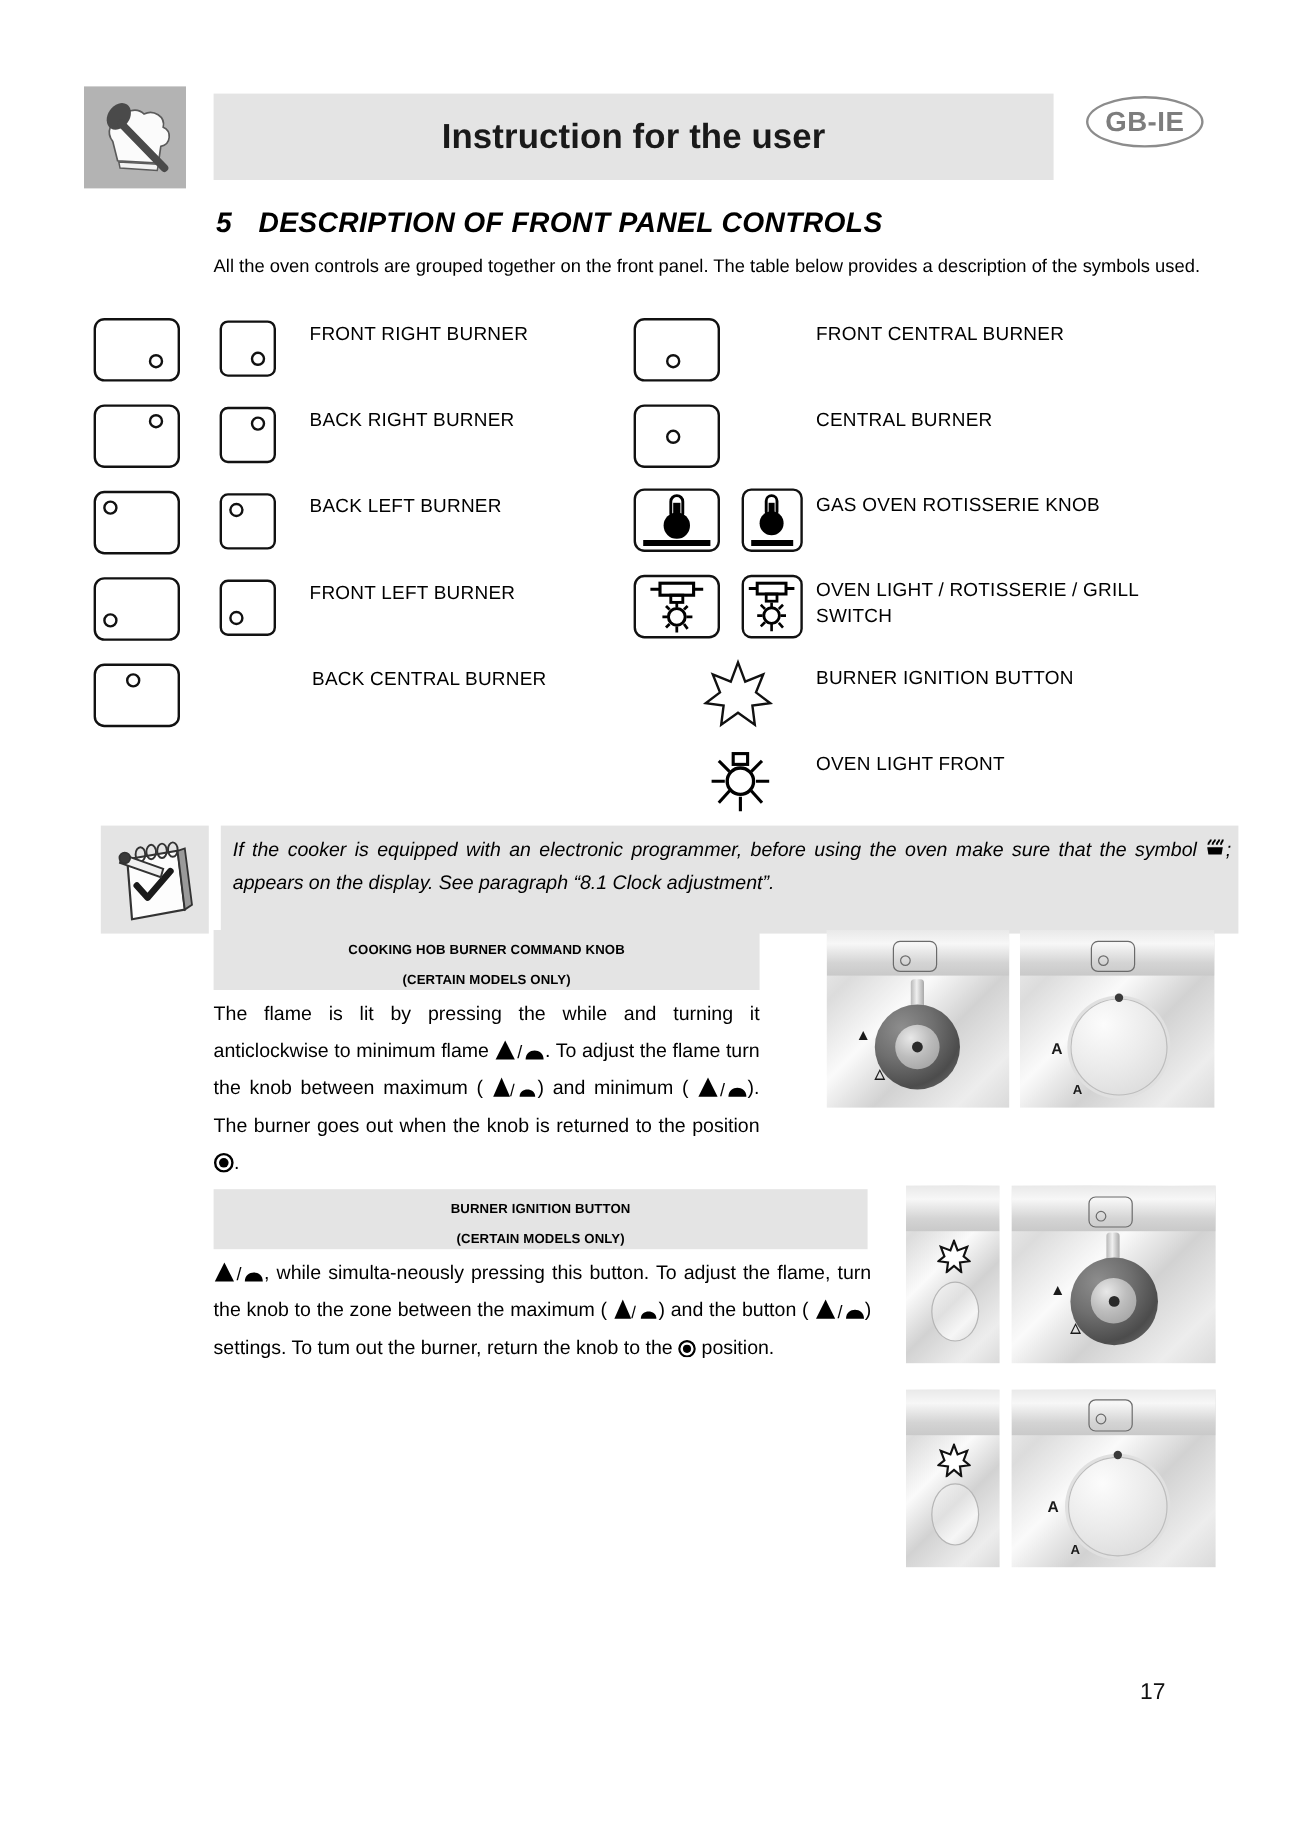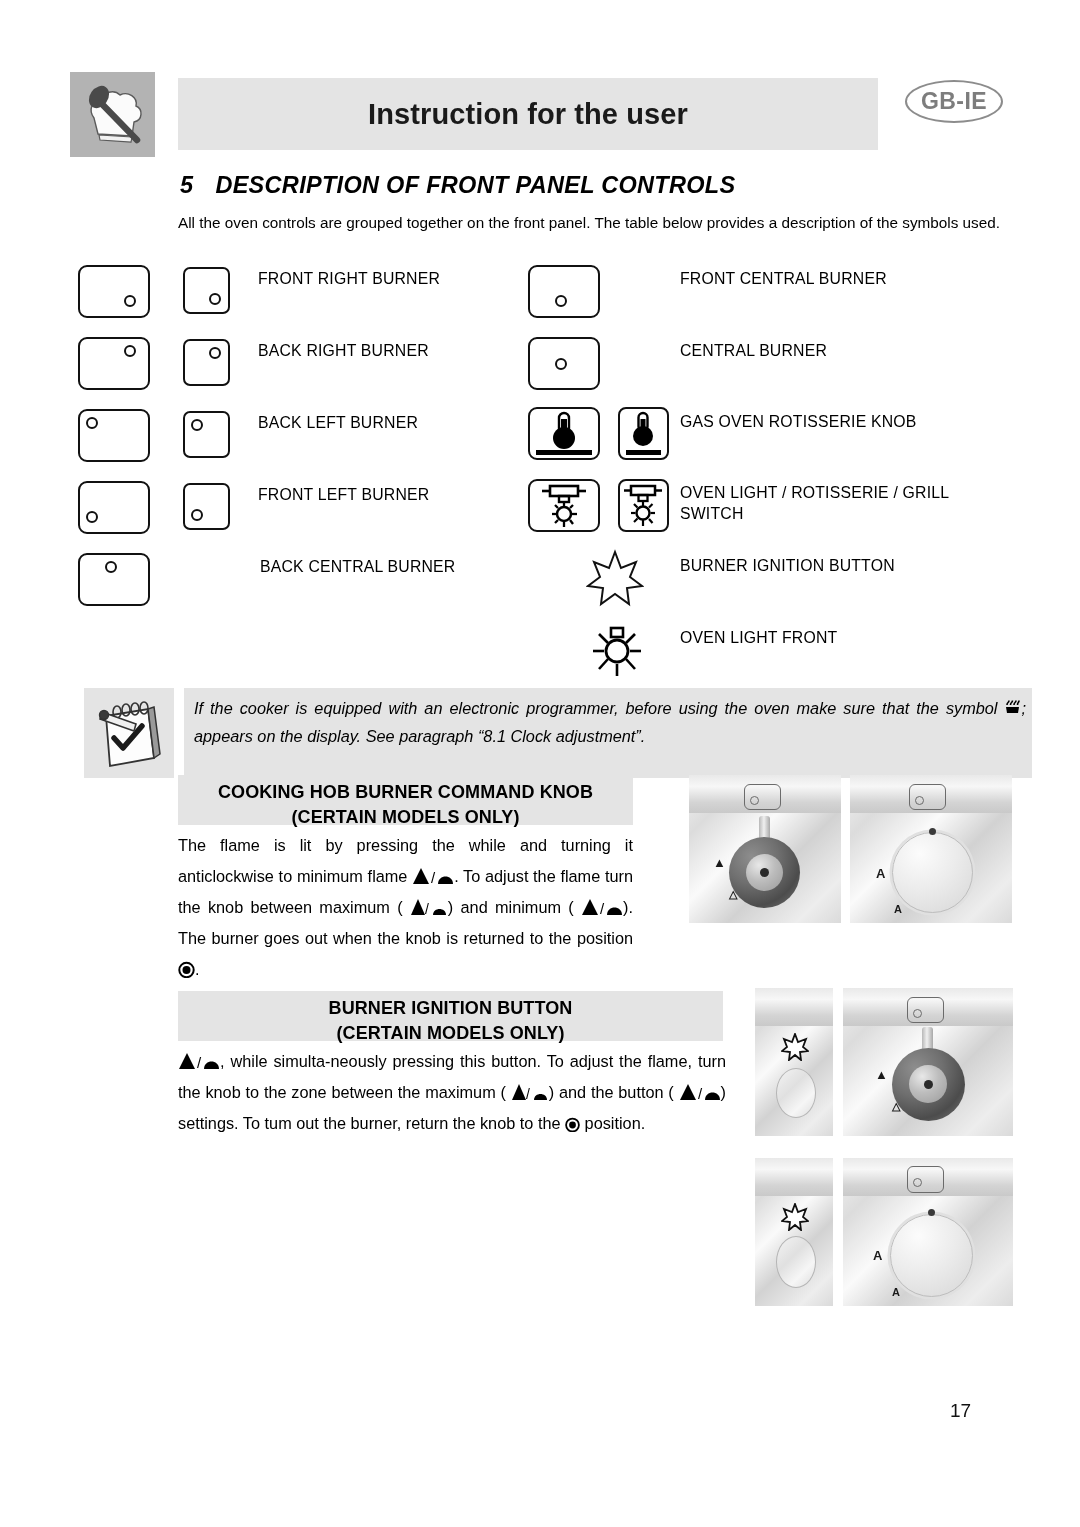--- a/index.html
+++ b/index.html
@@ -88,21 +88,21 @@
   }
   .note-text {
     position:absolute; left:110px; top:6px; width:832px;
     font-size:16.3px; font-style:italic; line-height:28px;
     text-align:justify; text-justify:inter-word;
   }
 
   
   .sec-head {
     position:absolute; background:#e4e4e4;
-    font-size:18px; font-weight:bold; text-align:center;
+    font-size:11px; font-weight:bold; text-align:center;
     line-height:25px; padding-top:5px; letter-spacing:0.1px;
   }
   .body-para {
     position:absolute; font-size:16.3px; line-height:31px;
     text-align:justify; text-justify:inter-word;
   }
 
   
   .photo {
     position:absolute; overflow:hidden;

